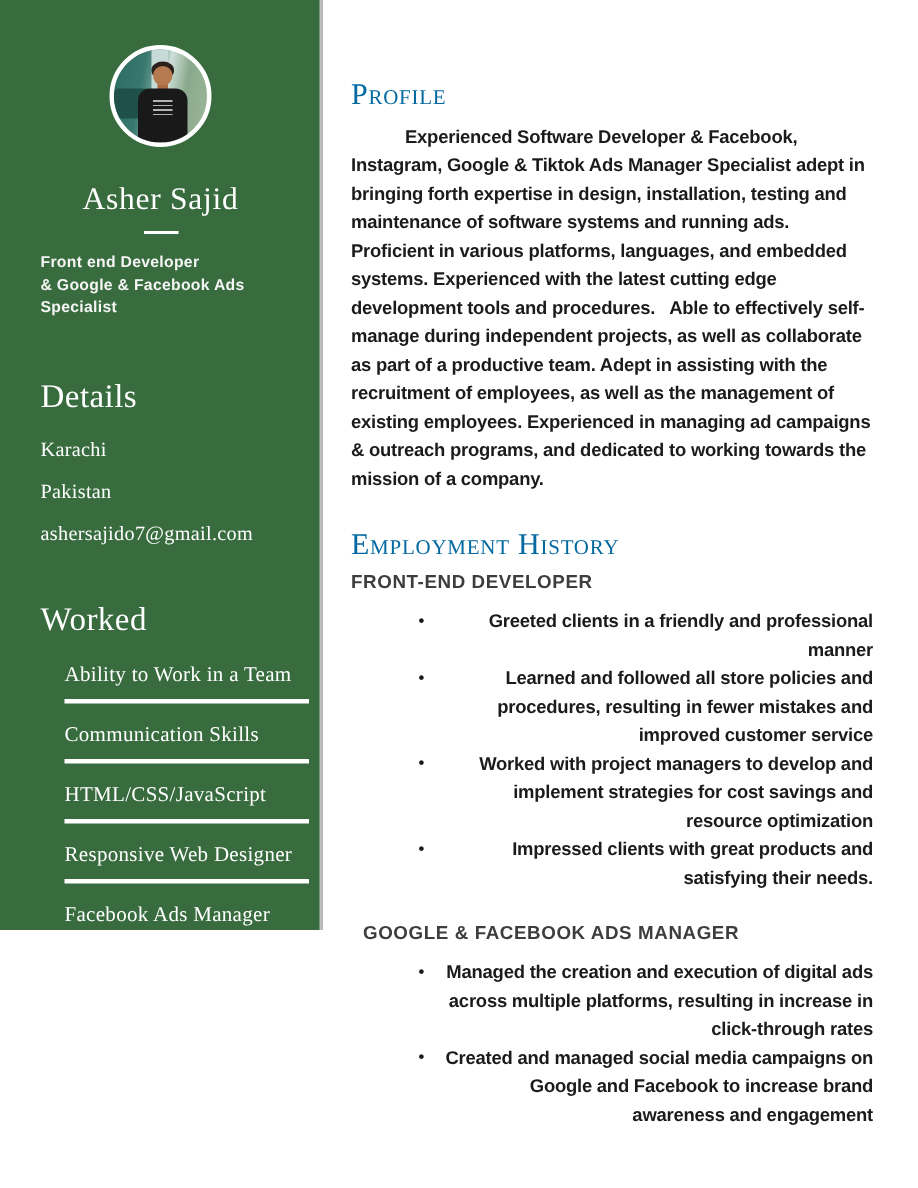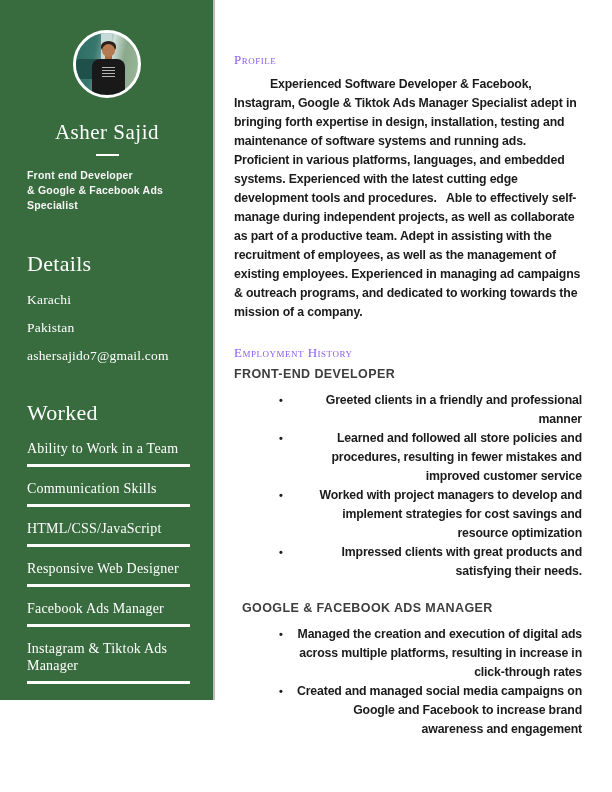--- a/index.html
+++ b/index.html
@@ -2,21 +2,21 @@
 <html><head>
 <meta charset="utf-8">
 <style>
   html,body{margin:0;padding:0;background:#ffffff;}
   .page{
     position:relative;width:612px;height:792px;background:#ffffff;
     font-family:"Liberation Serif", serif;overflow:hidden;
   }
   
   .sidebar{
-    position:absolute;left:0;top:0;width:215px;height:700px;
+    position:absolute;left:0;top:0;width:215px;height:620px;
     background:#386C3E;color:#ffffff;box-sizing:border-box;
     border-right:2px solid #bdbdbd;padding:30px 26px 0 27px;
   }
   .photo-wrap{text-align:center;margin-bottom:22px;}
   .photo{
     width:62px;height:62px;border-radius:50%;border:3px solid #ffffff;
     margin:0 auto;position:relative;overflow:hidden;
     background:linear-gradient(100deg,#2c6b62 0%,#37776d 30%,#7da8a0 46%,#cfe0da 54%,#8aa98c 72%,#9db79b 100%);
   }
   .ph-pillar{position:absolute;left:25px;top:0;width:11px;height:30px;background:#c6dbd8;}
@@ -33,33 +33,33 @@
   }
   .name-divider{width:23px;height:2px;background:#ffffff;margin:0 auto 12px auto;}
   .subtitle{
     font-family:"Liberation Sans", sans-serif;font-size:10.5px;font-weight:700;
     line-height:15px;text-align:left;color:#f5f5f5;letter-spacing:.2px;
   }
   .side-heading{font-size:22px;font-weight:400;margin:0 0 14px 0;color:#ffffff;letter-spacing:.3px;}
   .details-block{margin-top:38px;}
   .detail-item{font-size:13.5px;line-height:17px;margin-bottom:11px;letter-spacing:.2px;}
   .skills-block{margin-top:36px;}
-  .skills-list{list-style:none;margin:0;padding:0;}
+  .skills-list{list-style:none;margin:16px;padding:0;}
   .skill-item{
     font-size:14px;line-height:17px;letter-spacing:.2px;
     border-bottom:3px solid #ffffff;padding-bottom:7px;margin-bottom:13px;width:163px;
   }
   
   .main{
     position:absolute;left:217px;top:0;width:395px;height:792px;
     box-sizing:border-box;padding:52px 30px 0 17px;color:#1a1a1a;
   }
   .smallcaps{
     font-family:"Liberation Serif", serif;font-variant:small-caps;
-    font-size:13px;font-weight:400;color:#8b5cf6;margin:0;letter-spacing:.5px;
+    font-size:20px;font-weight:400;color:#0369a1;margin:0;letter-spacing:.5px;
   }
   .profile-text{
     font-family:"Liberation Sans", sans-serif;font-weight:700;
     font-size:12.3px;line-height:19px;letter-spacing:-.15px;color:#1b1b1b;
     margin:7px 0 0 0;text-indent:36px;white-space:pre-wrap;
   }
   .employment-heading{margin-top:23px;}
   .job-title{
     font-family:"Liberation Sans", sans-serif;font-weight:700;
     font-size:12.5px;letter-spacing:.4px;color:#3d3d3d;margin:6px 0 0 0;

